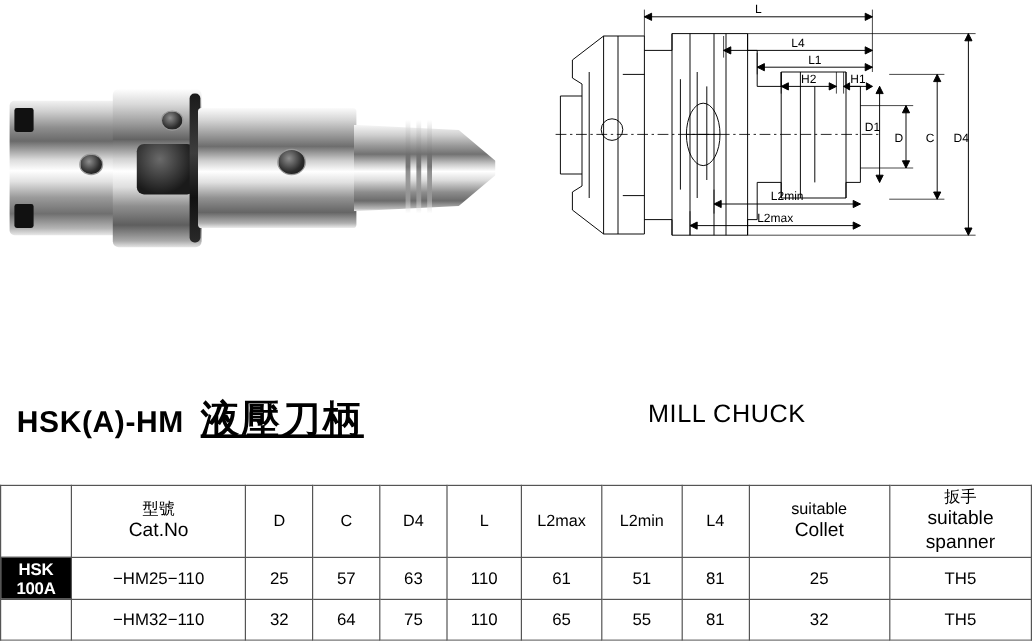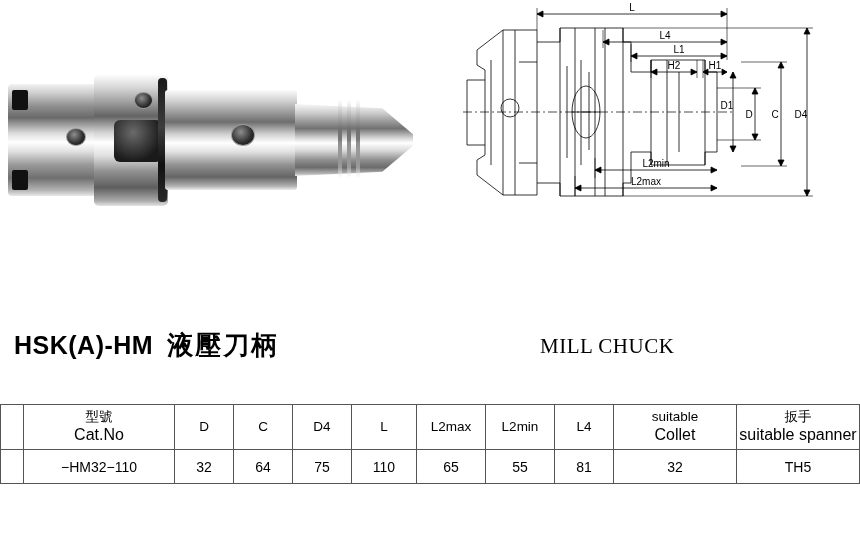--- a/index.html
+++ b/index.html
@@ -105,31 +105,31 @@
 
   
   .title-left {
     position: absolute;
     left: 14px; top: 328px;
     font-size: 25px;
     font-weight: bold;
     letter-spacing: .5px;
   }
   .title-left .cn {
-    font-size: 26px;
+    font-size: 32px;
     font-weight: bold;
     margin-left: 14px;
     letter-spacing: 2px;
+    text-decoration: underline;
   }
   .title-right {
     position: absolute;
     left: 540px; top: 334px;
     font-size: 21px;
     letter-spacing: .5px;
-    font-family: Liberation Serif, serif;
   }
 
   
   #spec-table {
     position: absolute;
     left: 0; top: 404px;
     width: 860px;
     border-collapse: collapse;
     font-size: 13px;
   }
@@ -341,20 +341,33 @@
         <span class="sub">Collet</span>
       </th>
       <th class="c-span">
         <span>扳手</span>
         <span class="sub">suitable spanner</span>
       </th>
     </tr>
   </thead>
   <tbody>
     <tr>
+      <td class="col-label">HSK 100A</td>
+      <td>−HM25−110</td>
+      <td>25</td>
+      <td>57</td>
+      <td>63</td>
+      <td>110</td>
+      <td>61</td>
+      <td>51</td>
+      <td>81</td>
+      <td>25</td>
+      <td>TH5</td>
+    </tr>
+    <tr>
       <td class="col-label-blank"></td>
       <td>−HM32−110</td>
       <td>32</td>
       <td>64</td>
       <td>75</td>
       <td>110</td>
       <td>65</td>
       <td>55</td>
       <td>81</td>
       <td>32</td>

